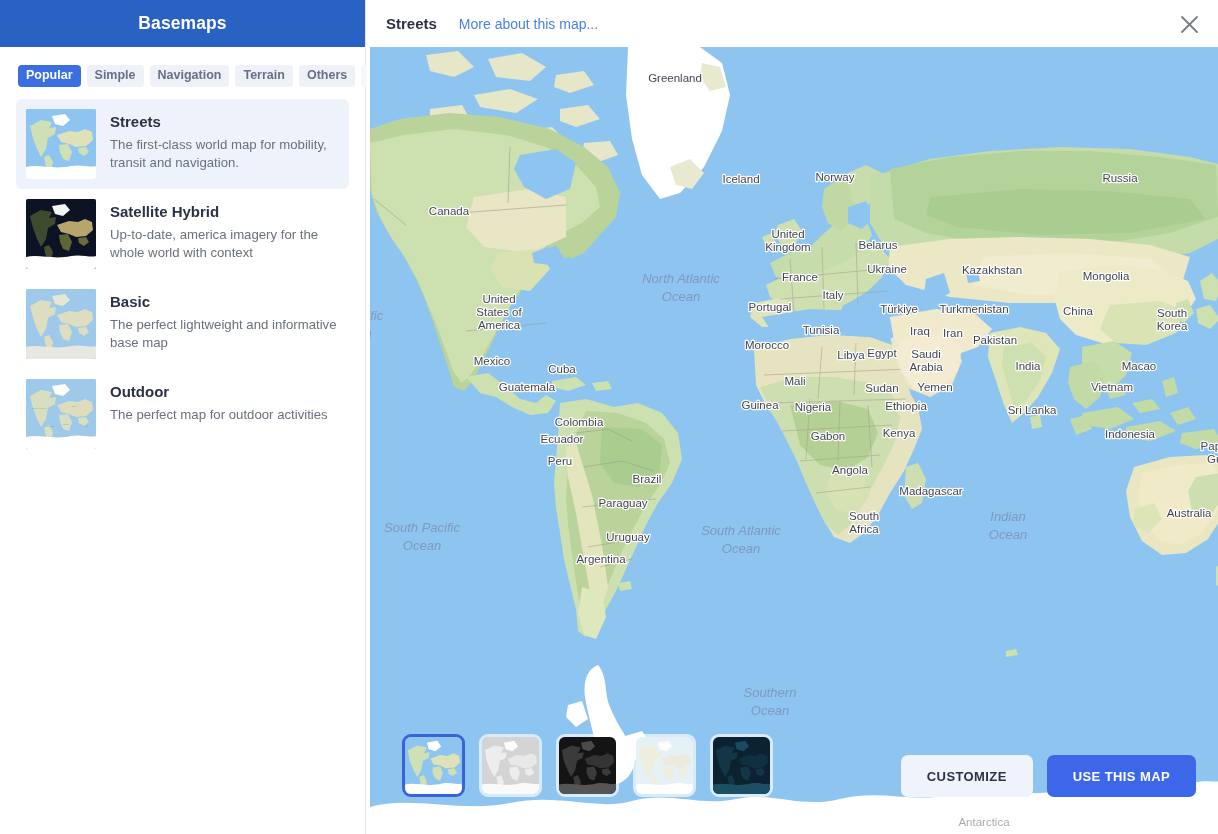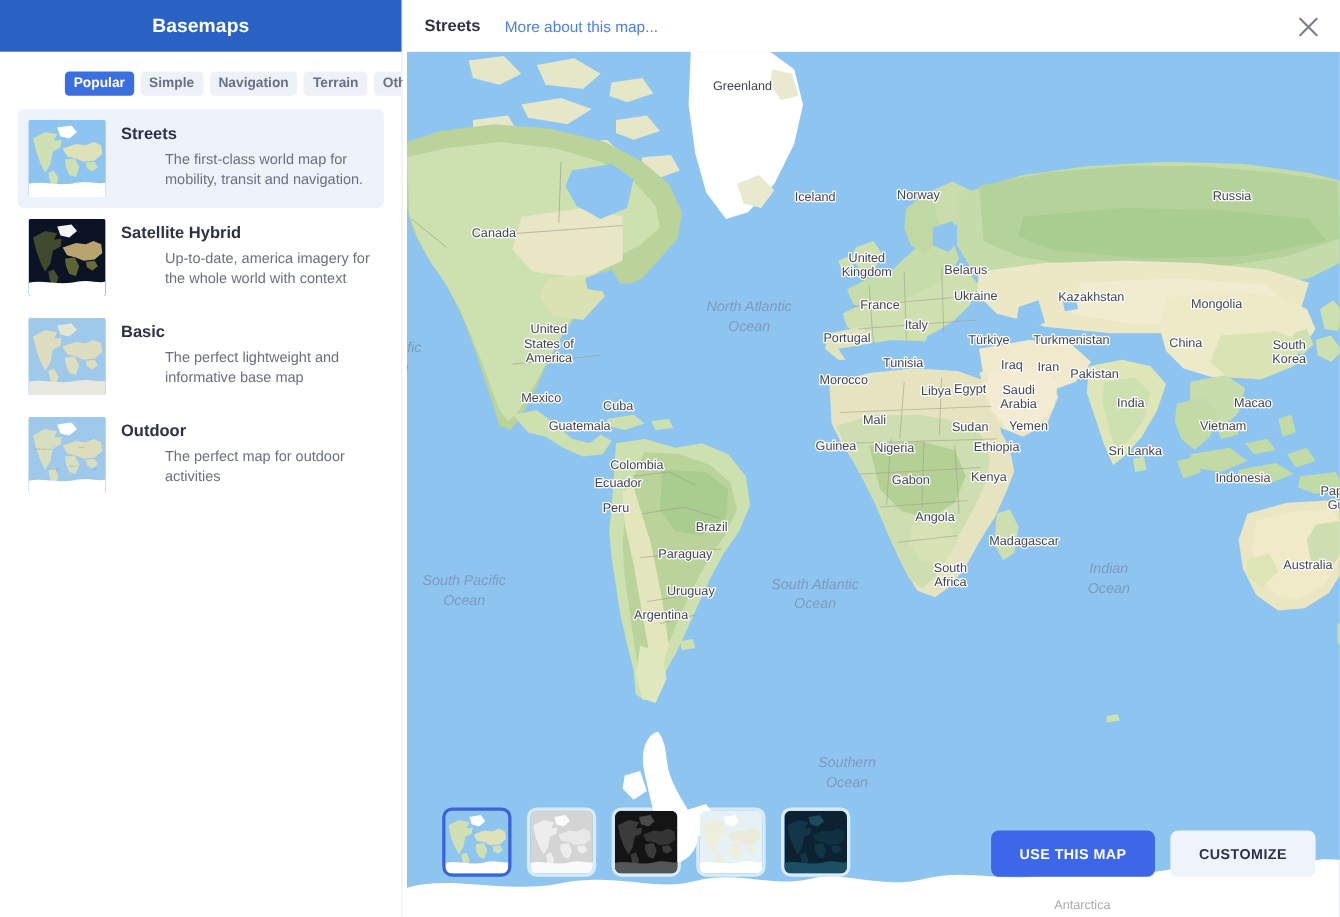--- a/index.html
+++ b/index.html
@@ -30,21 +30,20 @@
   #sidebar-header .title {
     color: #ffffff;
     font-size: 17.5px;
     font-weight: 600;
     letter-spacing: .1px;
   }
   #filter-chips {
     display: flex; align-items: center;
     gap: 6px;
     padding: 18px 0 12px 18px;
-    margin-left: 41px;
   }
   .chip {
     font-size: 12.5px;
     font-weight: 600;
     padding: 3px 8px 4px 8px;
     border-radius: 4px;
     color: #667089;
     background: #eef1f8;
     cursor: pointer;
     white-space: nowrap;
@@ -75,21 +74,20 @@
   .basemap-text { padding-top: 3px; min-width: 0; }
   .basemap-title {
     font-size: 15px; font-weight: 700;
     color: #2d3146; margin-bottom: 5px;
     line-height: 19px;
   }
   .basemap-desc {
     font-size: 13.2px;
     color: #6a7081;
     line-height: 18px;
-    margin-left: 40px;
   }
 
   
   #map-panel {
     position: relative;
     width: 852px; height: 834px;
     flex: 0 0 852px;
     overflow: hidden;
     background: #ffffff;
   }
@@ -620,19 +618,19 @@
           <path d="M30 84 L40 80 L46 94 L42 110 L34 106 L32 94 Z" fill="#123647"></path>
           <path d="M54 46 L74 38 L90 40 L102 34 L114 40 L116 54 L104 64 L86 66 L74 60 L60 58 Z" fill="#0f3040"></path>
           <path d="M58 64 L74 62 L80 76 L74 92 L64 88 L58 76 Z" fill="#123647"></path>
           <path d="M90 68 L104 66 L110 76 L100 82 L92 78 Z" fill="#123647"></path>
           <path d="M0 100 C22 94, 48 106, 78 98 C96 94, 110 102, 120 98 L120 120 L0 120 Z" fill="#1d4f64"></path>
         </svg>
       </div>
     </div>
 
     <div id="map-actions">
+      <button class="btn secondary">CUSTOMIZE</button>
       <button class="btn primary">USE THIS MAP</button>
-      <button class="btn secondary">CUSTOMIZE</button>
     </div>
 
 
   </section>
 </div>
 
 </body></html>

